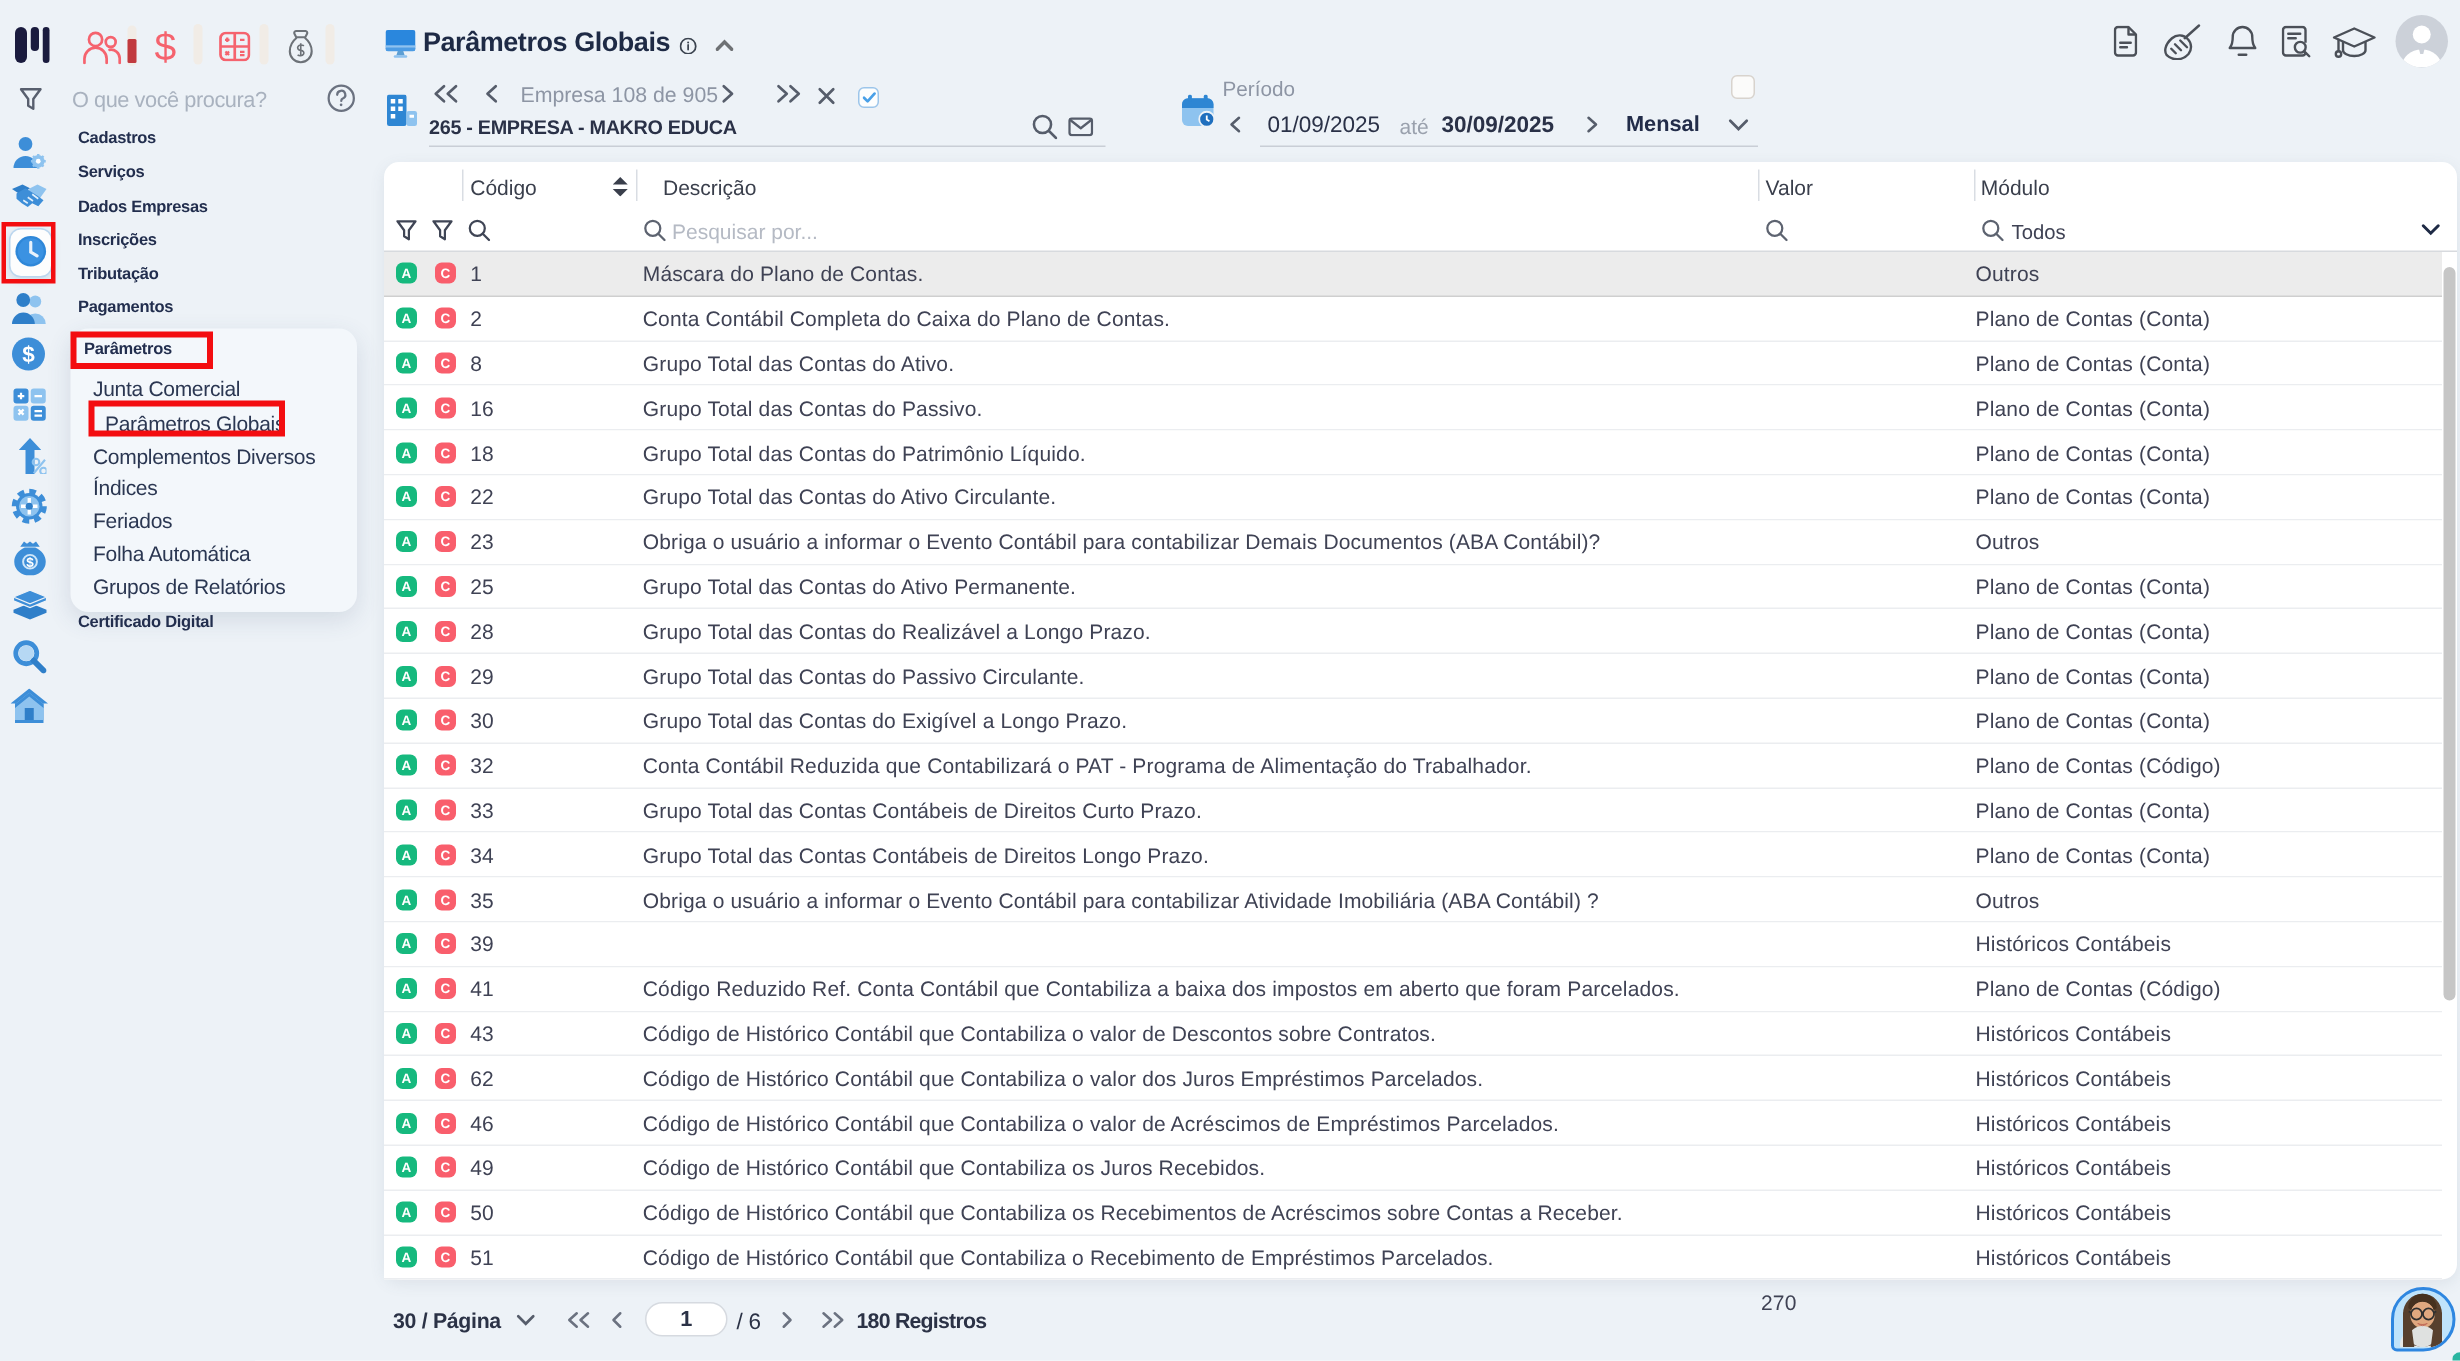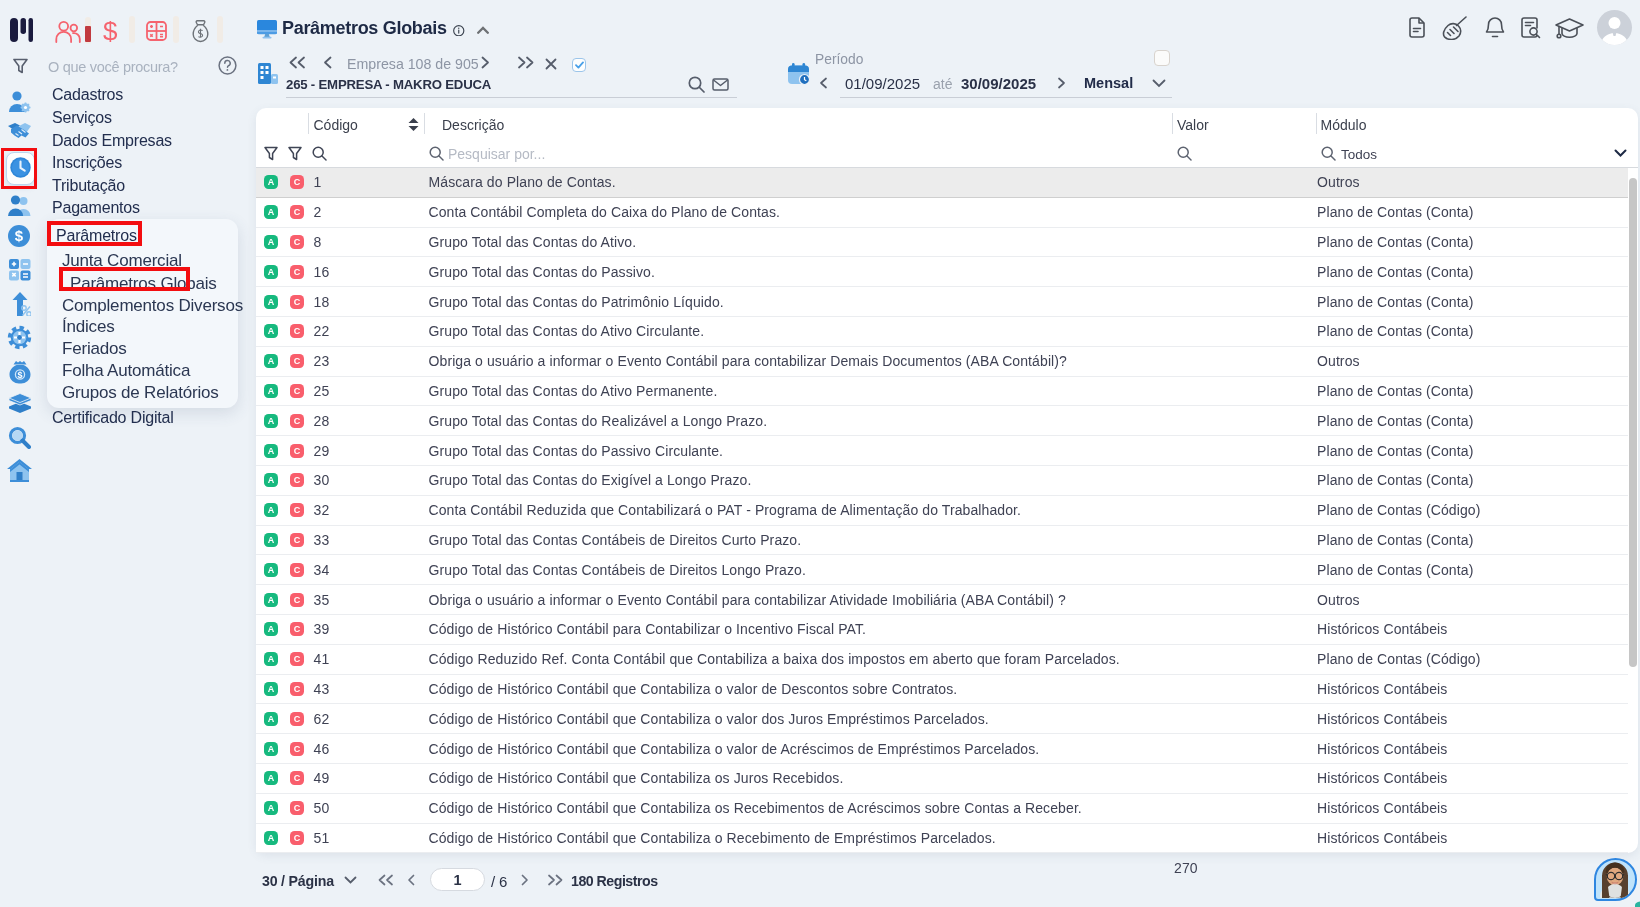--- a/index.html
+++ b/index.html
@@ -1,21 +1,21 @@
 <!DOCTYPE html>
 <html><head><meta charset="utf-8">
 <style>
 * { margin:0; padding:0; box-sizing:border-box; }
 html,body { width:1640px; height:907px; overflow:hidden;
   font-family:"Liberation Sans", sans-serif; background:#edf2f7; }
 .abs { position:absolute; }
 
-.mitem { position:absolute; left:52px; font-size:16px; font-weight:400; letter-spacing:-.2px;
+.mitem { position:absolute; left:52px; font-size:11px; font-weight:700; letter-spacing:-.2px;
   color:#222e4e; white-space:nowrap; }
-.sitem { position:absolute; left:62px; font-size:17px; font-weight:500; letter-spacing:-.2px;
+.sitem { position:absolute; left:62px; font-size:14px; font-weight:500; letter-spacing:-.2px;
   color:#2b3752; white-space:nowrap; }
 .subcard { position:absolute; left:47px; top:219px; width:191px; height:189px;
   background:#f3f7fb; border-radius:12px; box-shadow:0 5px 16px rgba(60,80,110,.14); }
 .redbox { position:absolute; border:3px solid #f30d10; }
 
 .h-title { position:absolute; left:282px; top:17.5px; font-size:18px; font-weight:700;
   color:#1e2a45; letter-spacing:-.3px; }
 .navtxt { position:absolute; font-size:15px; color:#6b7280; }
 
 .card { position:absolute; left:256px; top:108px; width:1382px; height:745px;
@@ -475,21 +475,20 @@
         <span class="bC">C</span>
         <span class="c1">35</span>
         <span class="c2">Obriga o usuário a informar o Evento Contábil para contabilizar Atividade Imobiliária (ABA Contábil) ?</span>
         <span class="c3">Não</span>
         <span class="c4">Outros</span>
       </div>
 <div class="trow">
         <span class="bA">A</span>
         <span class="bC">C</span>
         <span class="c1">39</span>
-        <span class="c2">Código de Histórico Contábil para Contabilizar o Incentivo Fiscal PAT.</span>
         <span class="c3">280</span>
         <span class="c4">Históricos Contábeis</span>
       </div>
 <div class="trow">
         <span class="bA">A</span>
         <span class="bC">C</span>
         <span class="c1">41</span>
         <span class="c2">Código Reduzido Ref. Conta Contábil que Contabiliza a baixa dos impostos em aberto que foram Parcelados.</span>
         <span class="c3">83</span>
         <span class="c4">Plano de Contas (Código)</span>

